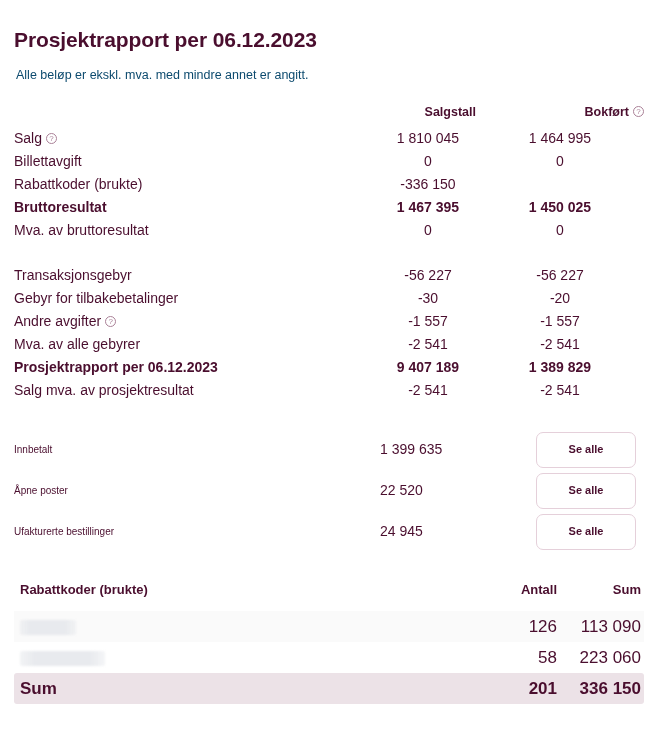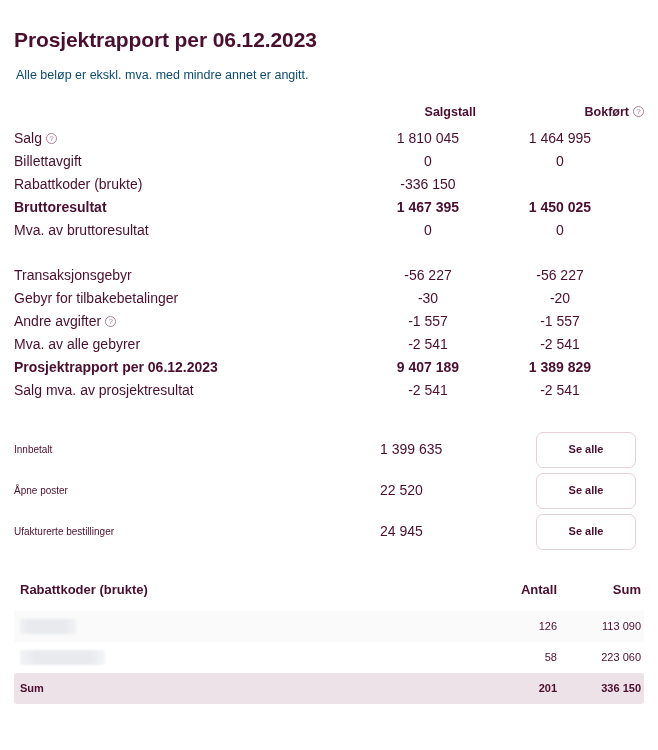--- a/index.html
+++ b/index.html
@@ -162,21 +162,21 @@
     font-size: 13px;
     font-weight: bold;
     color: #4a0e2e;
     padding: 0 0 14px 0;
     height: 22px;
   }
   .codes thead th.lbl { text-align: left; padding-left: 6px; }
   .codes thead th.num { text-align: right; padding-right: 3px; }
 
   .codes tbody td {
-    font-size: 11px;
+    font-size: 17px;
     line-height: 15px;
     color: #4a0e2e;
     height: 31px;
     padding: 0;
     vertical-align: middle;
   }
   .codes tbody td.lbl { text-align: left; padding-left: 6px; }
   .codes tbody td.num { text-align: right; padding-right: 3px; white-space: nowrap; }
 
   .codes tbody tr.stripe td { background: #fafafa; }

